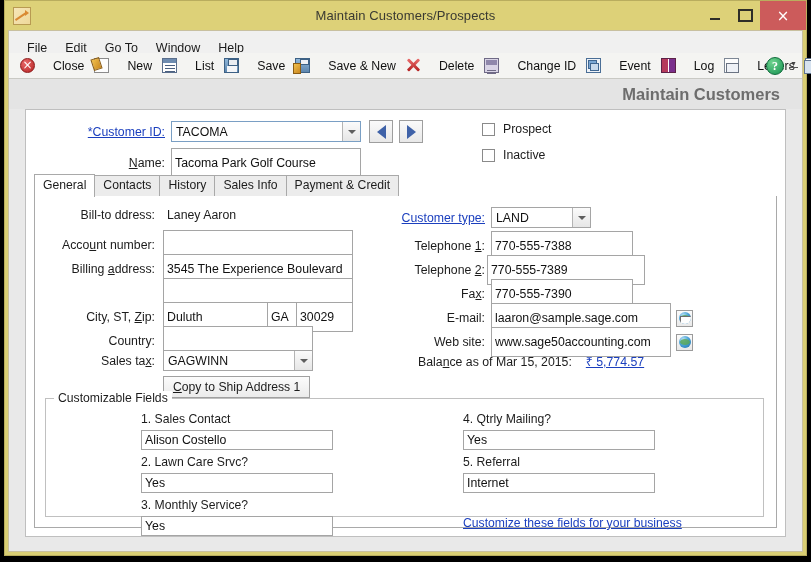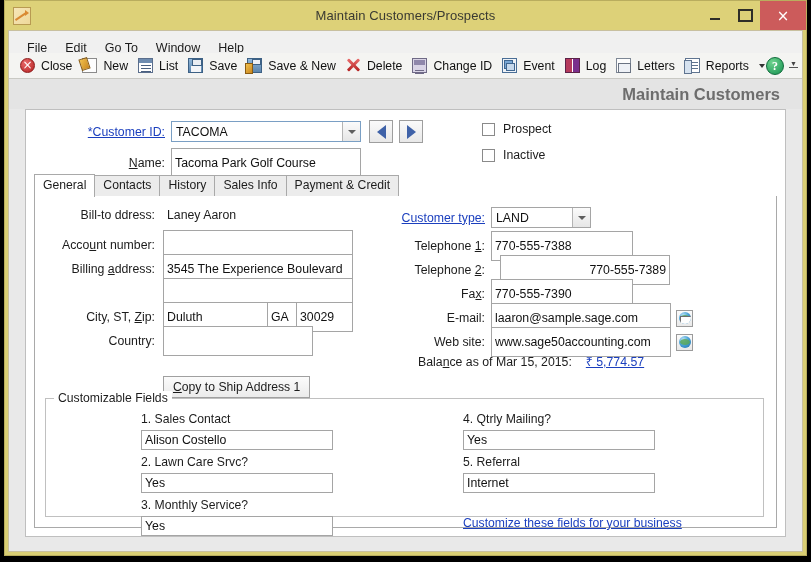--- a/index.html
+++ b/index.html
@@ -136,21 +136,21 @@
     border-bottom: 1px solid #c9c9c4;
     display: flex;
     align-items: center;
     padding-left: 6px;
     flex: 0 0 auto;
     position: relative;
   }
   .tb-btn {
     display: flex;
     align-items: center;
-    gap: 6px;
+    gap: 18px;
     padding: 1px 5px;
     font-size: 12.3px;
     color: #111;
     cursor: default;
     white-space: nowrap;
   }
   .tb-ico {
     width: 15px; height: 15px;
     position: relative;
     flex: 0 0 auto;
@@ -751,41 +751,48 @@
           <input class="txt" style="width: 105px; margin-left: 8px;" value="Duluth">
           <input class="txt" style="width: 30px; margin-left: -1px;" value="GA">
           <input class="txt" style="width: 57px; margin-left: -1px;" value="30029">
         </div>
 
         <div class="frow" style="left:20px; top:130px;">
           <span class="lbl rlabel" style="width:100px;">Country:</span>
           <input class="txt" style="width: 150px; margin-left: 8px;" value="">
         </div>
 
+        <div class="frow" style="left:20px; top:154px;">
+          <span class="lbl rlabel" style="width:100px;">Sales ta<u>x</u>:</span>
+          <span class="combo plain" style="width:150px; margin-left:8px;">
+            <span class="val">GAGWINN</span>
+            <span class="arrowbox"></span>
+          </span>
+        </div>
 
         <div class="frow" style="left:128px; top:180px;">
           <button class="btn"><u>C</u>opy to Ship Address 1</button>
         </div>
 
         <div class="frow" style="left:355px; top:11px;">
           <span class="link-lbl rlabel" style="width:95px;">Customer type:</span>
           <span class="combo plain" style="width:100px; margin-left:6px;">
             <span class="val">LAND</span>
             <span class="arrowbox"></span>
           </span>
         </div>
 
         <div class="frow" style="left:355px; top:35px;">
           <span class="lbl rlabel" style="width:95px;">Telephone <u>1</u>:</span>
           <input class="txt" style="width: 142px; margin-left: 6px;" value="770-555-7388">
         </div>
 
         <div class="frow" style="left:355px; top:59px;">
           <span class="lbl rlabel" style="width:95px;">Telephone <u>2</u>:</span>
-          <input class="txt" style="width: 170px; margin-left: 15px; text-align: right;" value="770-555-7389">
+          <input class="txt" style="width: 158px; margin-left: 2px;" value="770-555-7389">
         </div>
 
         <div class="frow" style="left:355px; top:83px;">
           <span class="lbl rlabel" style="width:95px;">Fa<u>x</u>:</span>
           <input class="txt" style="width: 142px; margin-left: 6px;" value="770-555-7390">
         </div>
 
         <div class="frow" style="left:355px; top:107px;">
           <span class="lbl rlabel" style="width:95px;">E-mail:</span>
           <input class="txt" style="width: 180px; margin-left: 6px;" value="laaron@sample.sage.com">

